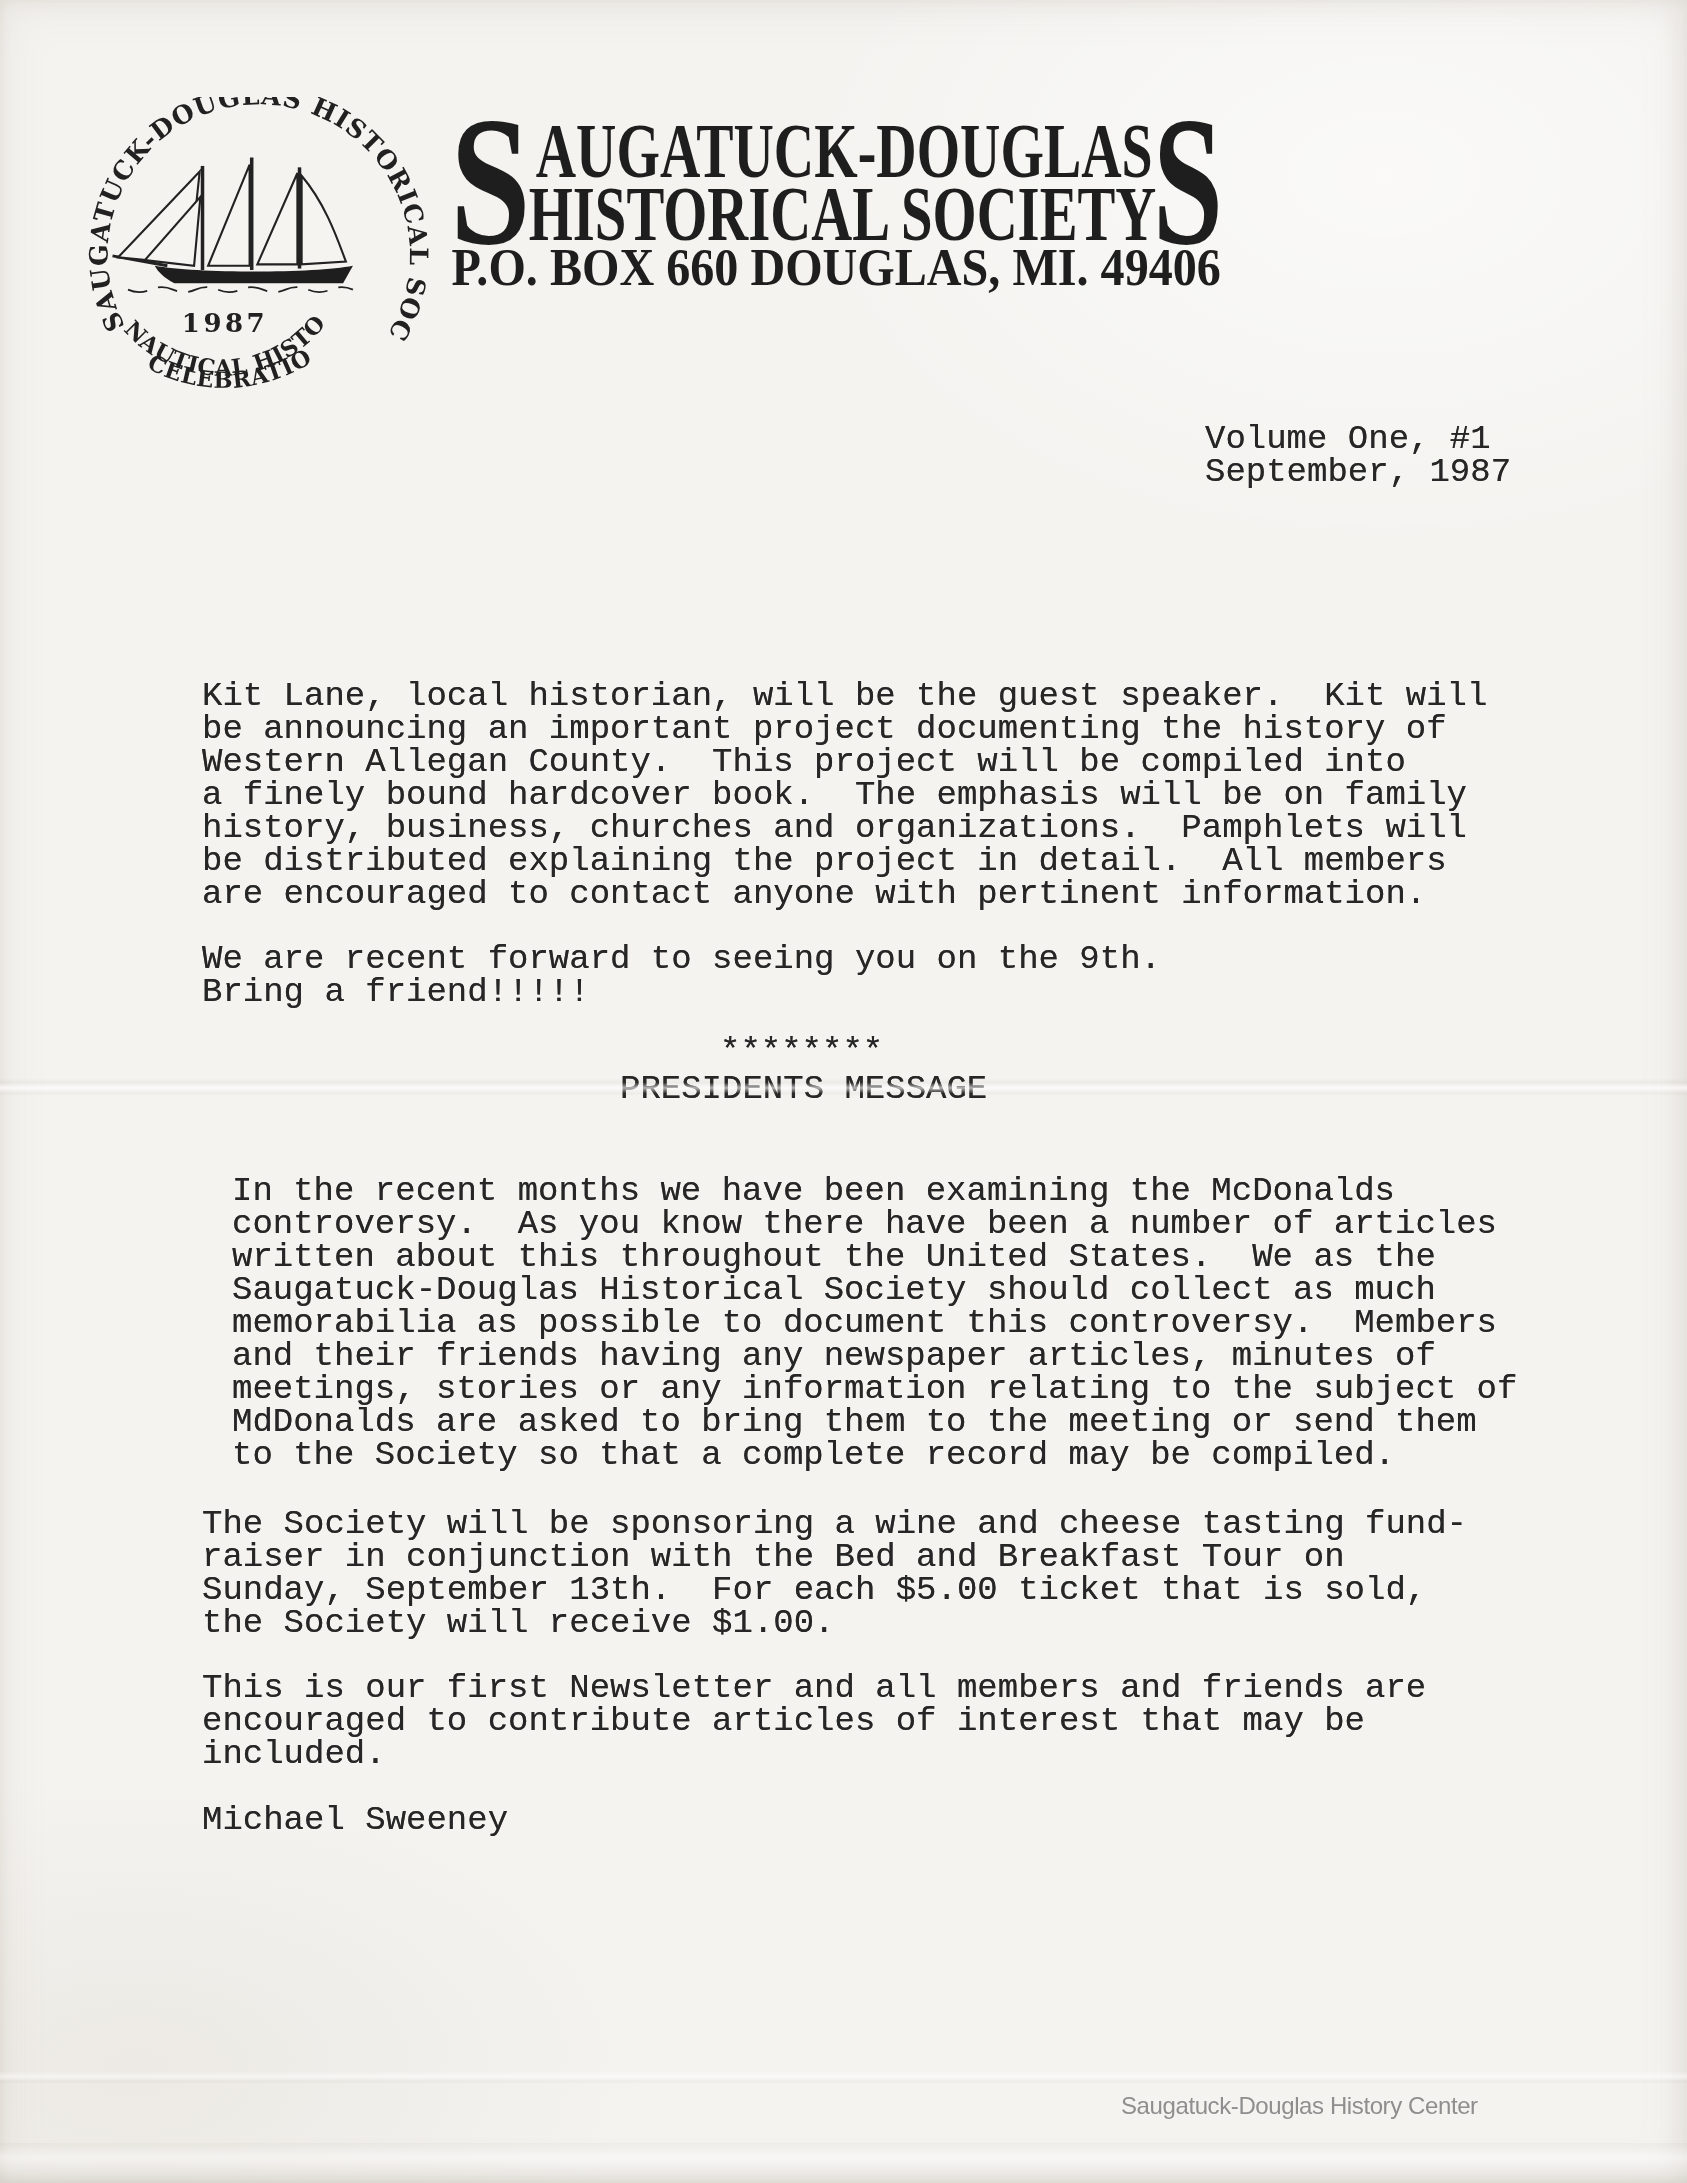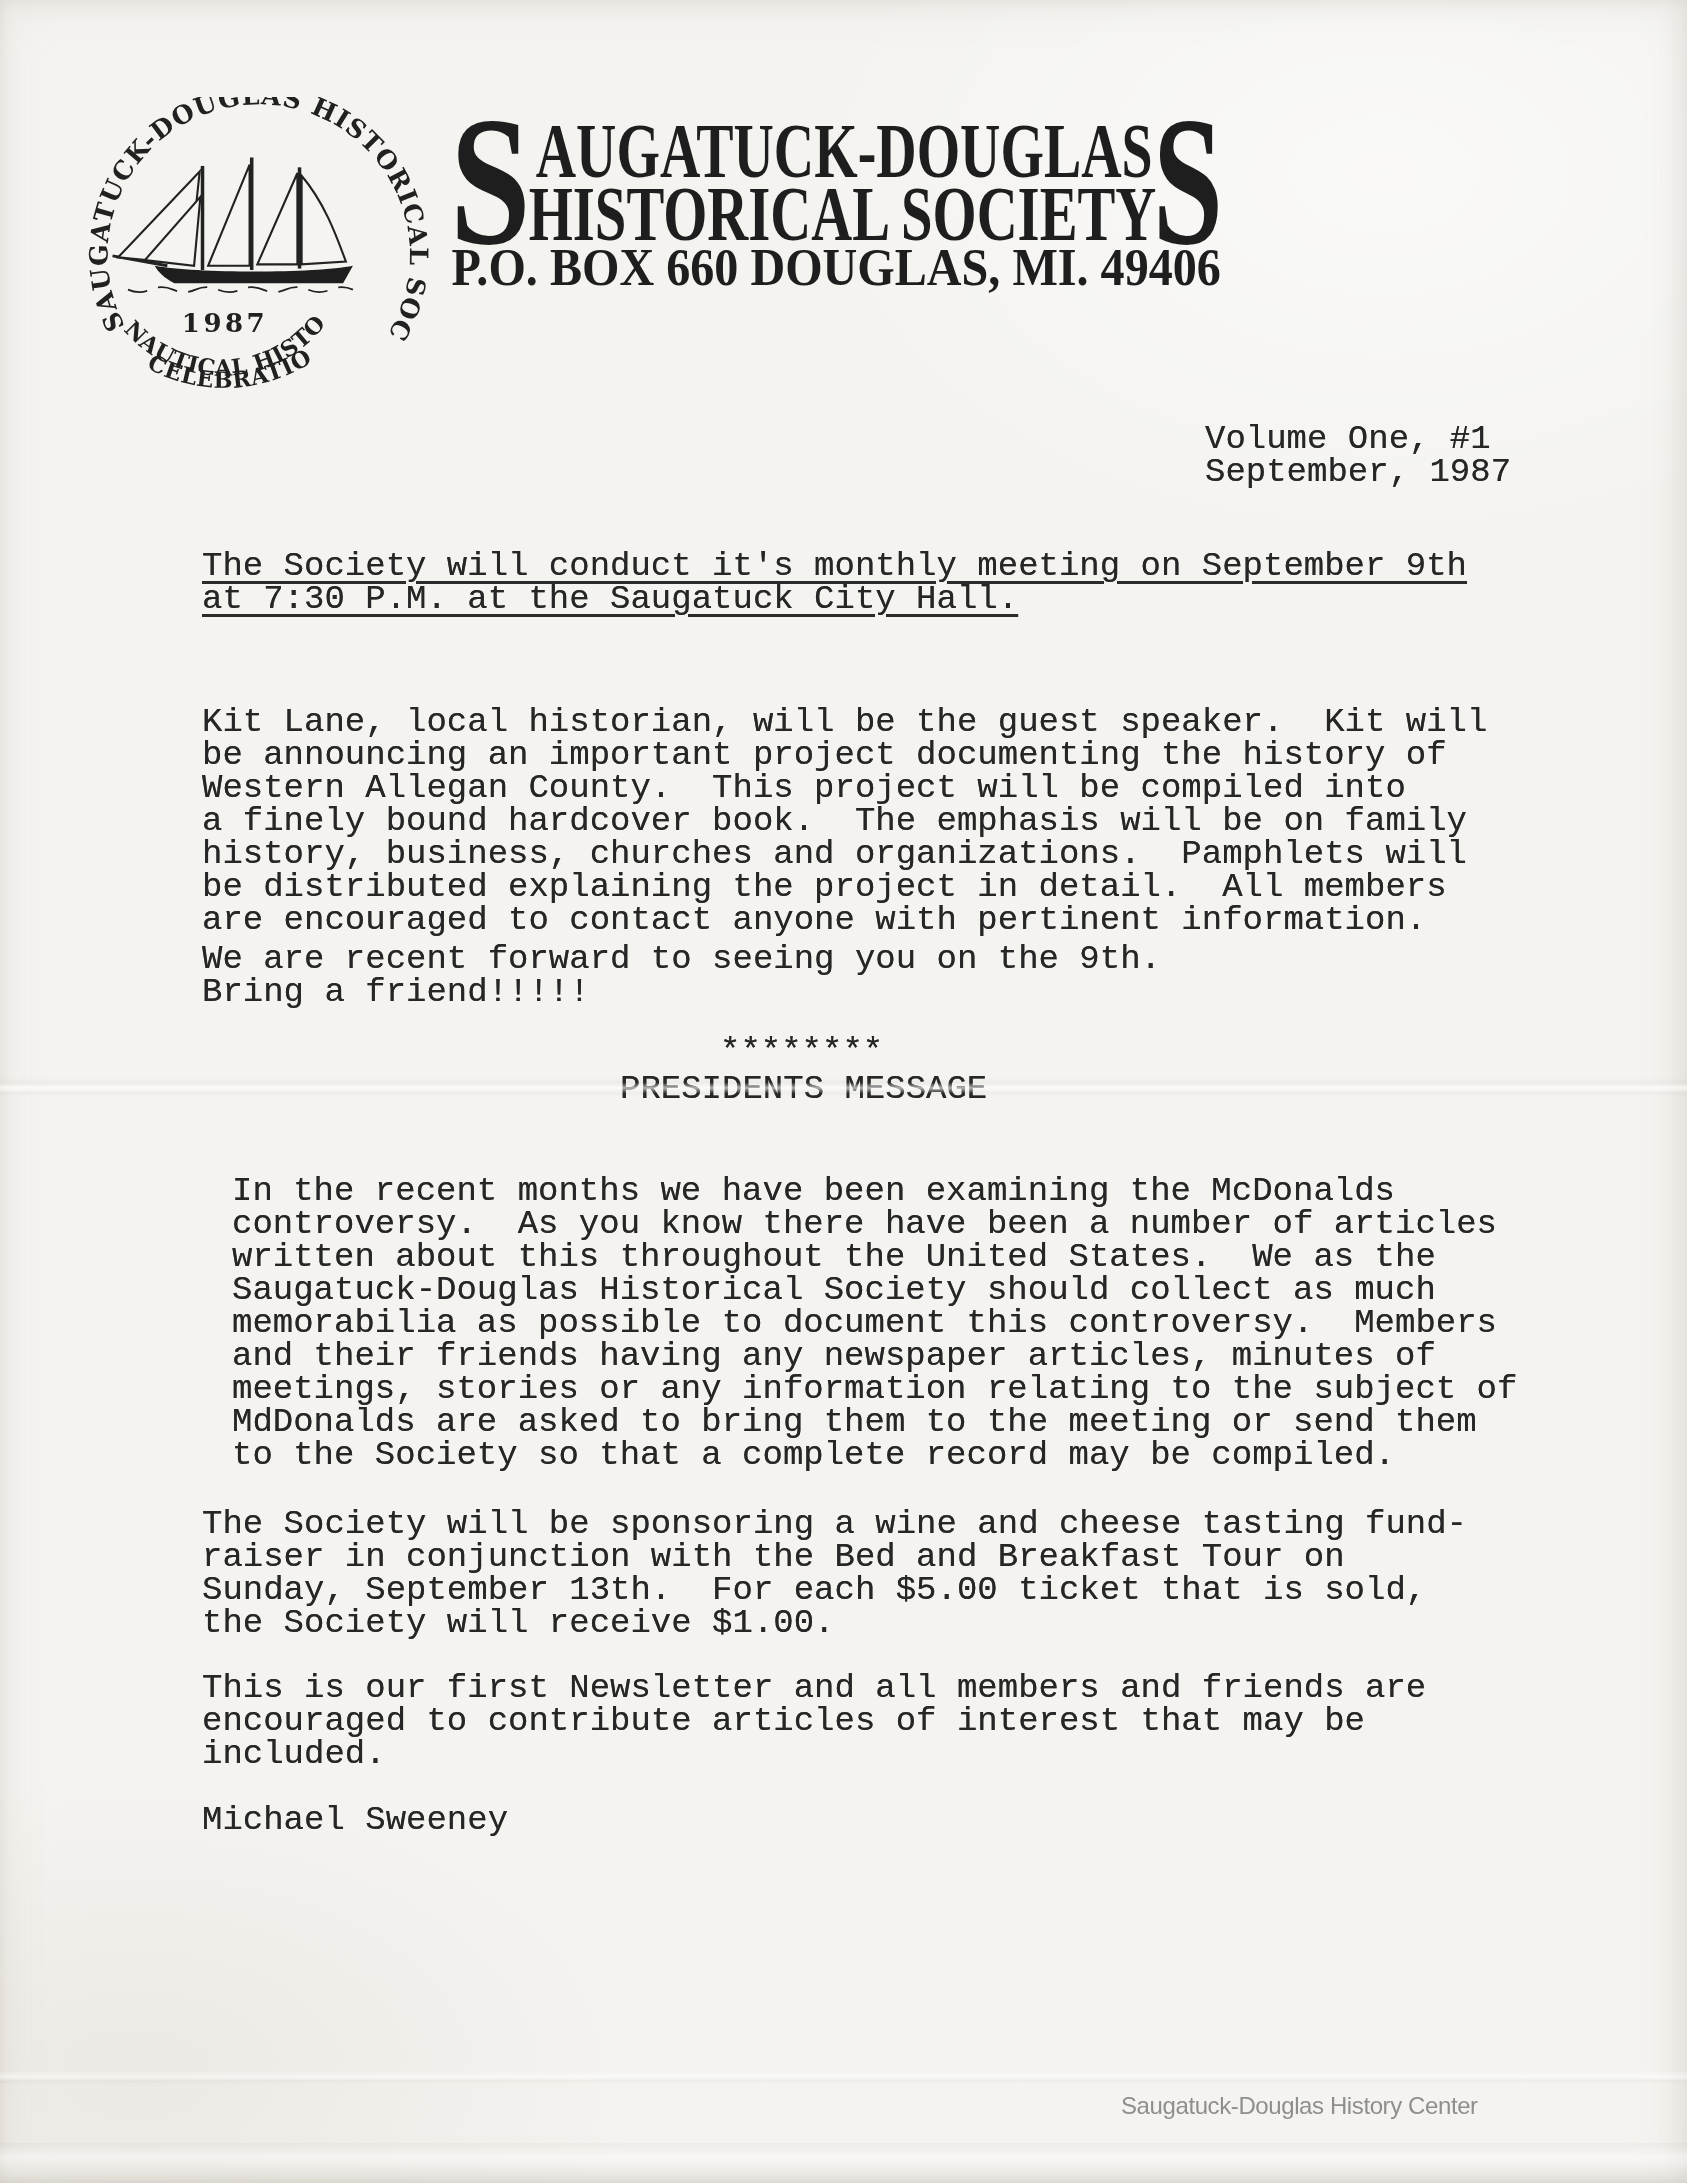--- a/index.html
+++ b/index.html
@@ -25,21 +25,21 @@
     text-shadow:0 0 0.4px rgba(45,45,45,0.75);
   }
   .u{
     text-decoration:underline;
     text-decoration-thickness:2.8px;
     text-underline-offset:6.3px;
     text-decoration-color:#2b2b2b;
   }
   .issue{top:423px;left:1167px;margin-left:38px;}
   .notice{top:550px;left:202px;}
-  .para1{top:680px;left:202px;margin-top:26px;}
+  .para1{top:680px;left:202px;}
   .para2{top:943px;left:202px;}
   .separator{top:1035px;left:720px;}
   .section-title{top:1073px;left:620px;}
   .para3{top:1175px;left:202px;margin-left:30px;}
   .para4{top:1508px;left:202px;}
   .para5{top:1672px;left:202px;}
   .signature{top:1804px;left:202px;}
   .watermark{
     position:absolute;
     top:2092px;left:1121px;
@@ -108,22 +108,20 @@
       <text x="122" y="84" font-size="112" textLength="878" lengthAdjust="spacingAndGlyphs">AUGATUCK-DOUGLAS</text>
       <text x="112" y="174" font-size="112" textLength="893" lengthAdjust="spacingAndGlyphs">HISTORICAL SOCIETY</text>
       <text x="1000" y="178" font-size="262" textLength="100" lengthAdjust="spacingAndGlyphs">S</text>
       <text x="2" y="237" font-size="75" textLength="1095" lengthAdjust="spacingAndGlyphs">P.O. BOX 660 DOUGLAS, MI. 49406</text>
     </g>
   </svg>
 
   <div class="type issue"><span>Volume One, #1</span>
 <span>September, 1987</span></div>
 
-  <div class="type notice u">The Society will conduct it's monthly meeting on September 9th
-at 7:30 P.M. at the Saugatuck City Hall.</div>
 
   <div class="type para1">Kit Lane, local historian, will be the guest speaker.  Kit will
 be announcing an important project documenting the history of
 Western Allegan County.  This project will be compiled into
 a finely bound hardcover book.  The emphasis will be on family
 history, business, churches and organizations.  Pamphlets will
 be distributed explaining the project in detail.  All members
 are encouraged to contact anyone with pertinent information.</div>
 
   <div class="type para2">We are recent forward to seeing you on the 9th.

